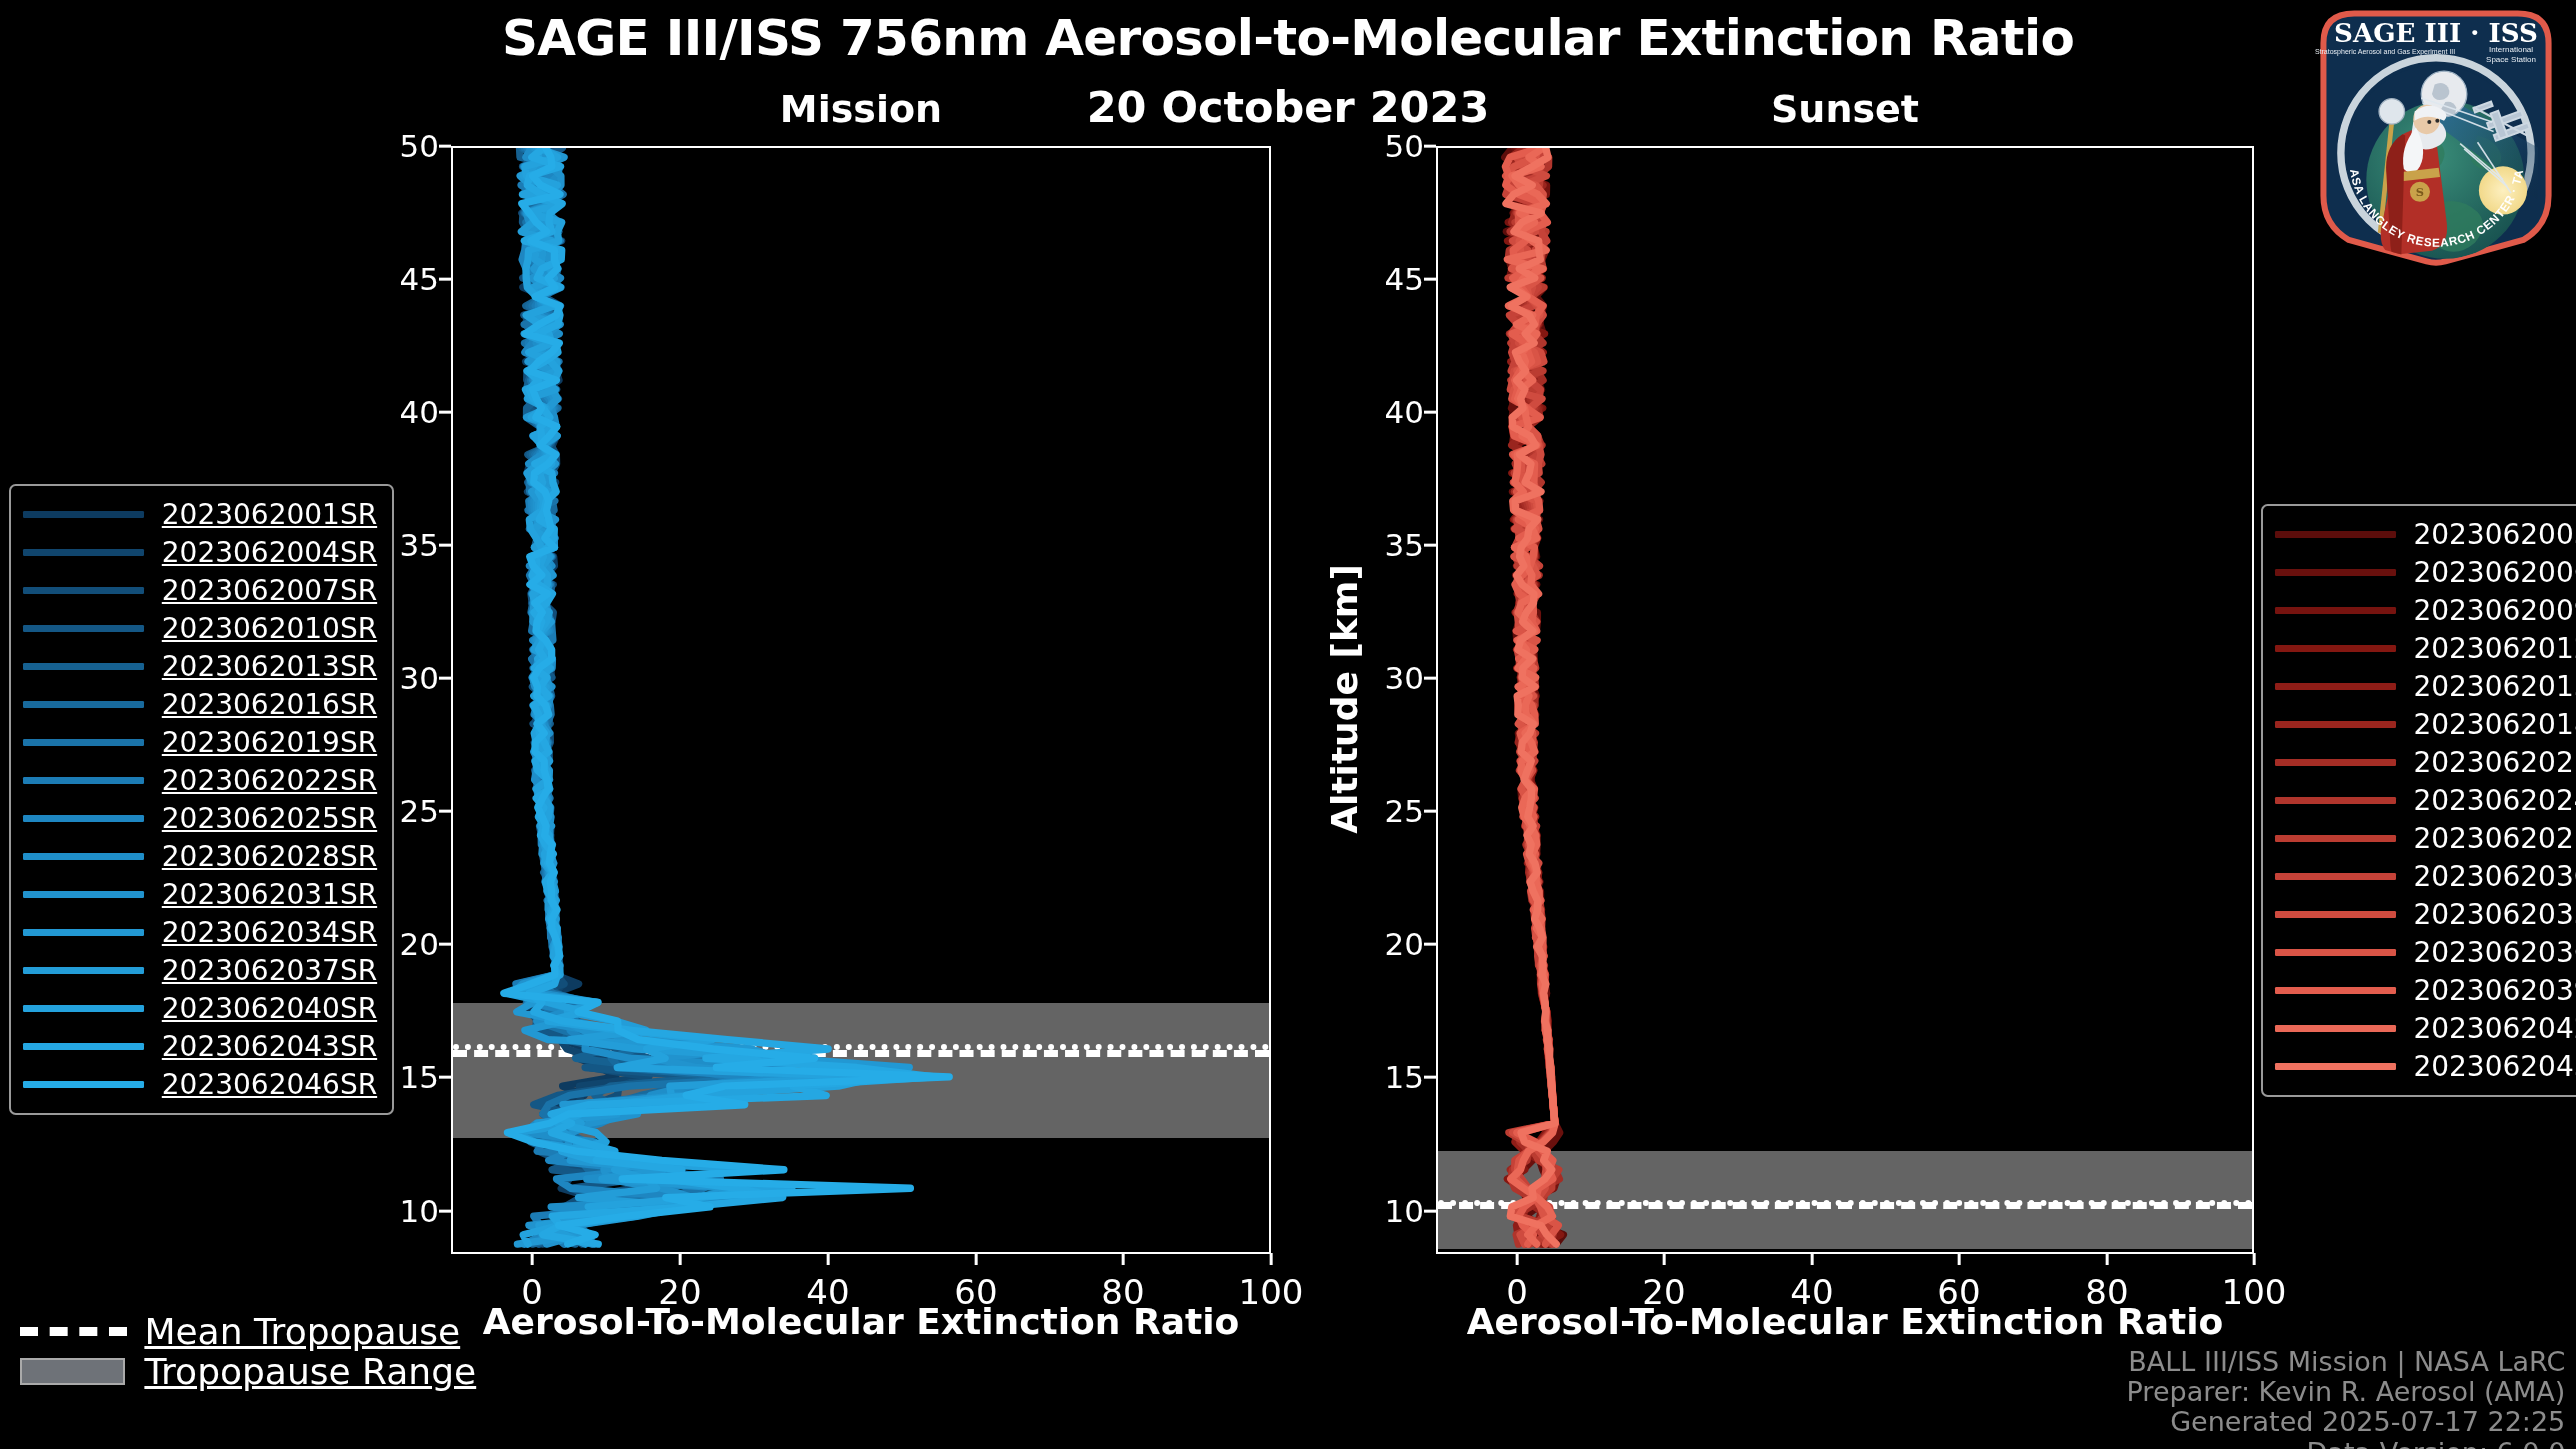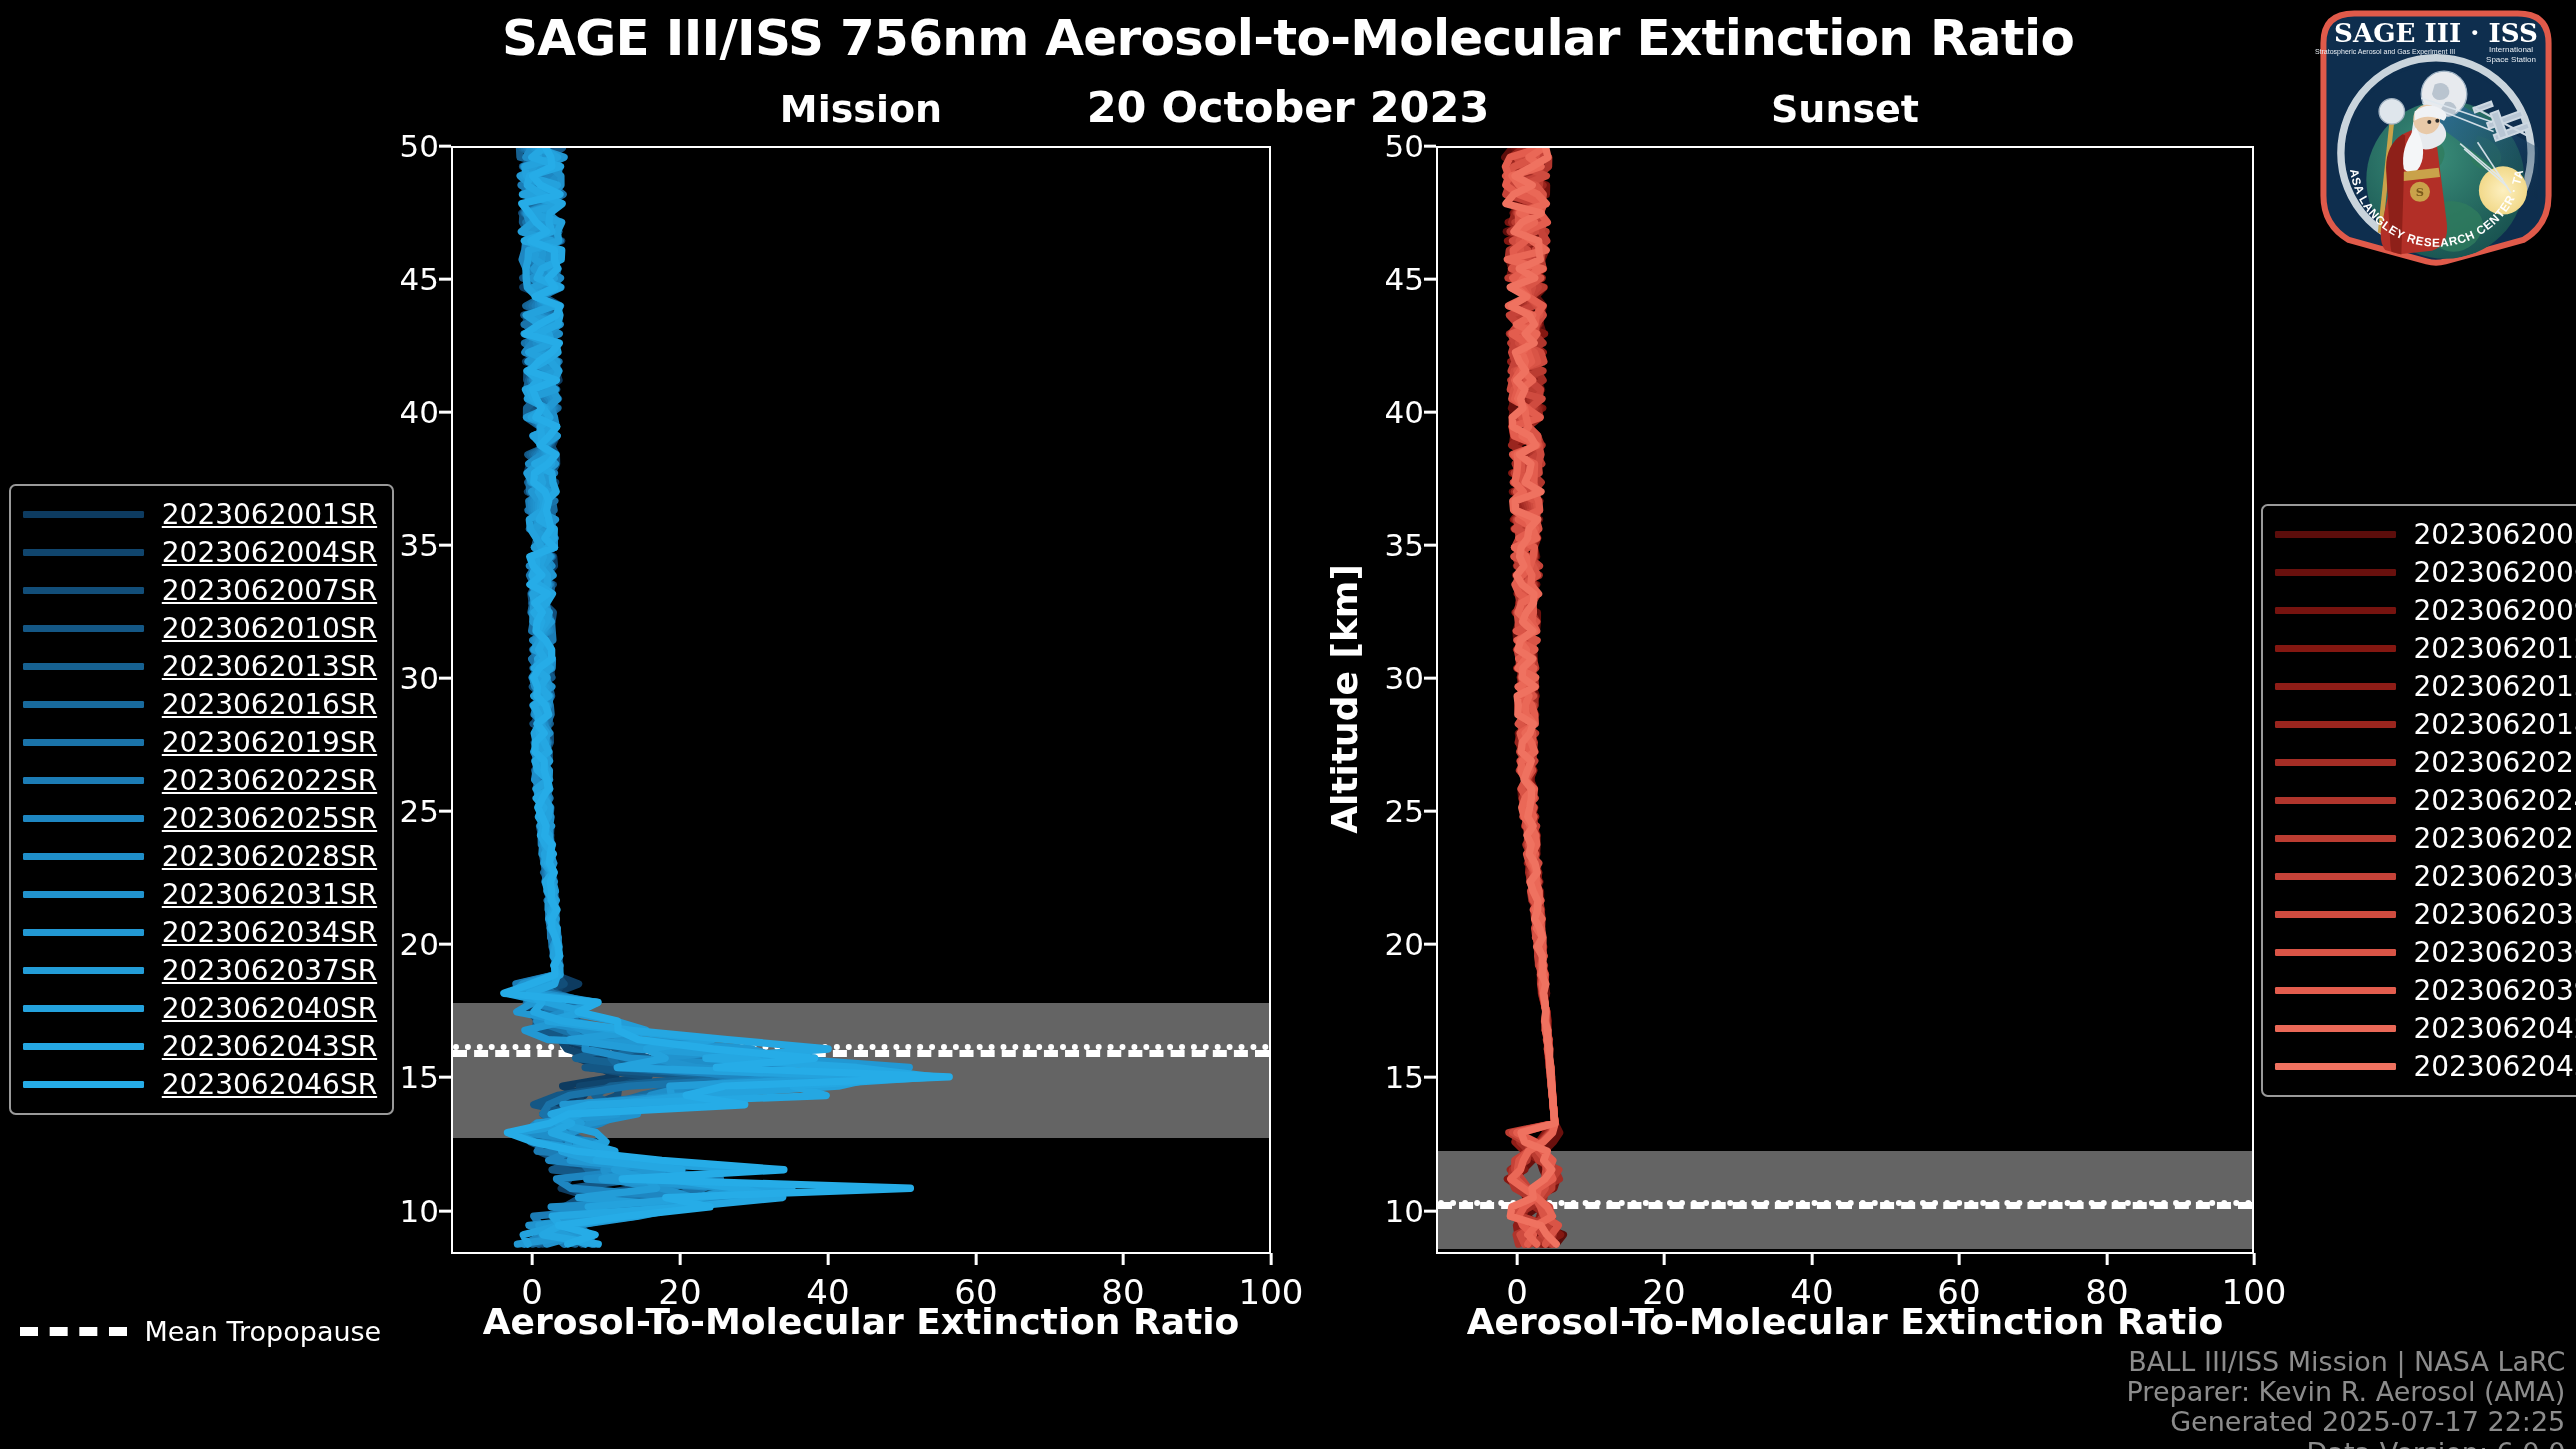--- a/index.html
+++ b/index.html
@@ -76,21 +76,21 @@
   .legend-text{font-size:28px;color:#fff;white-space:nowrap;letter-spacing:0px;}
 
   
   #legend-tropo{position:absolute;left:20px;top:1311px;}
   .tl-row{display:flex;align-items:center;height:40px;}
   .tl-key{width:107px;height:23px;margin-right:17.4px;flex:0 0 auto;
           display:flex;align-items:center;}
   .tl-dash{width:100%;height:0;border-top:9.4px dashed #fff;}
   .tl-dot{width:100%;height:0;border-top:8.7px dotted #fff;}
   .tl-box{width:101px;height:23px;background:#6e7278;border:2px solid #aaa;}
-  .tl-text{font-size:27px;color:#fff;white-space:nowrap;}
+  .tl-text{font-size:36px;color:#fff;white-space:nowrap;text-decoration:underline;}
 
   
   #footer{position:absolute;right:10.7px;top:1347px;text-align:right;
           font-size:27px;line-height:1.12;color:#8c8c8c;}
 
   
   #logo{position:absolute;left:2302px;top:4px;width:268px;height:263px;}
   #logo svg{display:block;}
 </style>
 </head>
@@ -351,20 +351,26 @@
     </div>
   </div>
 
 <div id="legend-tropo">
   <div class="tl-row">
     <span class="tl-key">
         <span class="tl-dash"></span>
       </span>
     <span class="tl-text">Mean Tropopause</span>
   </div>
+  <div class="tl-row">
+    <span class="tl-key">
+        <span class="tl-box"></span>
+      </span>
+    <span class="tl-text">Tropopause Range</span>
+  </div>
 </div>
 
 <div id="footer">
   <div>BALL III/ISS Mission | NASA LaRC</div>
   <div>Preparer: Kevin R. Aerosol (AMA)</div>
   <div>Generated 2025-07-17 22:25</div>
   <div>Data Version: 6.0.0</div>
 </div>
 
 <div id="logo">

